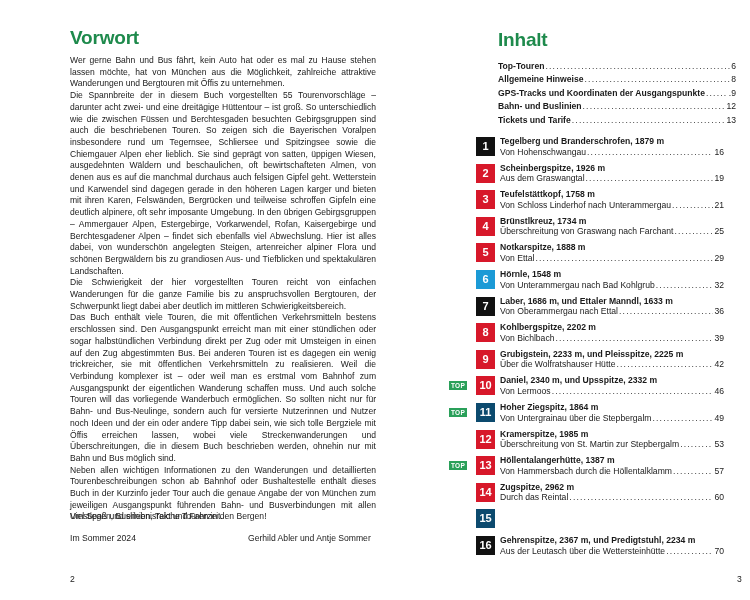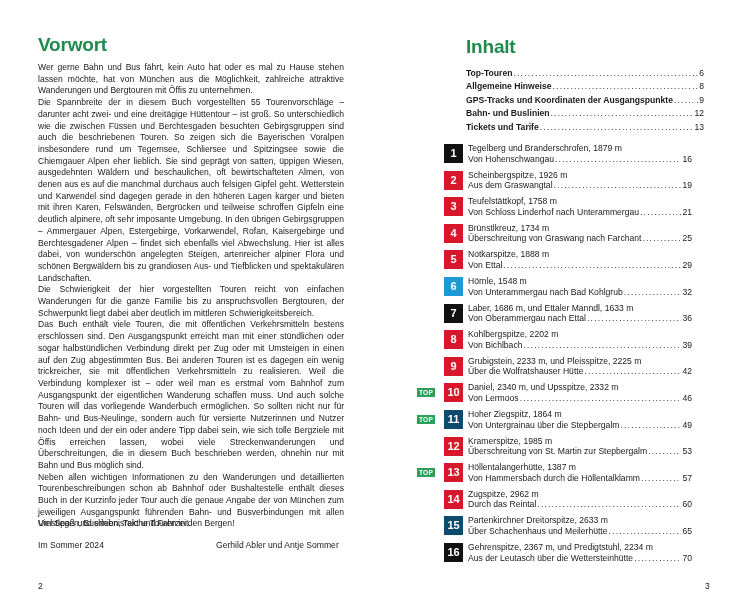--- a/index.html
+++ b/index.html
@@ -1,18 +1,18 @@
 <!DOCTYPE html>
 <html><head>
 <meta charset="utf-8">
 <style>
   * { box-sizing: border-box; margin: 0; padding: 0; }
   html, body { width: 750px; height: 600px; background: #ffffff; overflow: hidden; }
   body { font-family: "Liberation Sans", sans-serif; color: #1a1a1a; position: relative; }
-  .page { position: absolute; top: 7px; height: 496px; }
+  .page { position: absolute; top: 0; height: 496px; margin-left: 32px; }
   .page-left { left: 0; width: 375px; }
   .page-right { left: 375px; width: 375px; }
   .heading { position: absolute; font-weight: bold; color: #1e8a4c; font-size: 19px; letter-spacing: -0.2px; }
   .page-left .heading { left: 38px; top: 27px; }
   .page-right .heading { left: 91px; top: 29px; text-align: right; }
   .body-text { position: absolute; left: 38px; top: 55px; width: 306px; font-size: 8.55px; line-height: 11.7px; text-align: justify; hyphens: auto; }
   .body-text p { margin: 0; }
   .greeting { position: absolute; left: 38px; top: 511px; font-size: 8.6px; }
   .sign-date { position: absolute; left: 38px; top: 533px; font-size: 8.6px; }
   .sign-authors { position: absolute; left: 216px; top: 533px; font-size: 8.6px; }
@@ -23,21 +23,21 @@
   .toc-general-row { display: flex; font-size: 8.6px; font-weight: bold; line-height: 13.4px; }
   .toc-general-row .t { white-space: nowrap; text-align: center; }
   .leader { flex: 1; overflow: hidden; white-space: nowrap; font-weight: normal; color: #333; margin: 0 1px; }
   .leader::after { content: " . . . . . . . . . . . . . . . . . . . . . . . . . . . . . . . . . . . . . . . . . . . . . . . . . . . . . . . . . . . ."; letter-spacing: -0.6px; }
   .toc-general-row .p { white-space: nowrap; font-weight: normal; }
   .toc-tours { position: absolute; left: 37px; top: 135px; width: 300px; }
   .tour { position: relative; height: 26.6px; }
   .top-badge { position: absolute; left: 5px; top: 7px; width: 18px; height: 9px; background: #2aa05a; color: #fff; font-size: 6.5px; font-weight: bold; line-height: 9px; text-align: center; letter-spacing: 0.3px; }
   .num { position: absolute; left: 32px; top: 2px; width: 19px; height: 19px; color: #fff; font-weight: bold; font-size: 11px; line-height: 19px; text-align: center; }
   .tour-text { position: absolute; left: 56px; top: 1px; width: 224px; }
-  .tour-title { font-size: 8.6px; font-weight: normal; line-height: 10.6px; white-space: nowrap; }
+  .tour-title { font-size: 8.6px; font-weight: bold; line-height: 10.6px; white-space: nowrap; }
   .tour-sub { display: flex; font-size: 8.6px; line-height: 10.6px; }
   .tour-sub .s { white-space: nowrap; }
   .tour-sub .p { white-space: nowrap; }
 </style>
 </head>
 <body>
 
 <div class="page page-left">
   <h1 class="heading">Vorwort</h1>
   <div class="body-text" lang="de">
@@ -237,28 +237,20 @@
           <div class="tour-title">Zugspitze, 2962 m</div>
           <div class="tour-sub">
             <span class="s">Durch das Reintal</span>
             <span class="leader"></span>
             <span class="p">60</span>
           </div>
         </div>
       </div>
       <div class="tour">
         <span class="num" style="background:#0c4a6e">15</span>
-        <div class="tour-text">
-          <div class="tour-title">Partenkirchner Dreitorspitze, 2633 m</div>
-          <div class="tour-sub">
-            <span class="s">Über Schachenhaus und Meilerhütte</span>
-            <span class="leader"></span>
-            <span class="p">65</span>
-          </div>
-        </div>
       </div>
       <div class="tour">
         <span class="num" style="background:#111111">16</span>
         <div class="tour-text">
           <div class="tour-title">Gehrenspitze, 2367 m, und Predigtstuhl, 2234 m</div>
           <div class="tour-sub">
             <span class="s">Aus der Leutasch über die Wettersteinhütte</span>
             <span class="leader"></span>
             <span class="p">70</span>
           </div>

